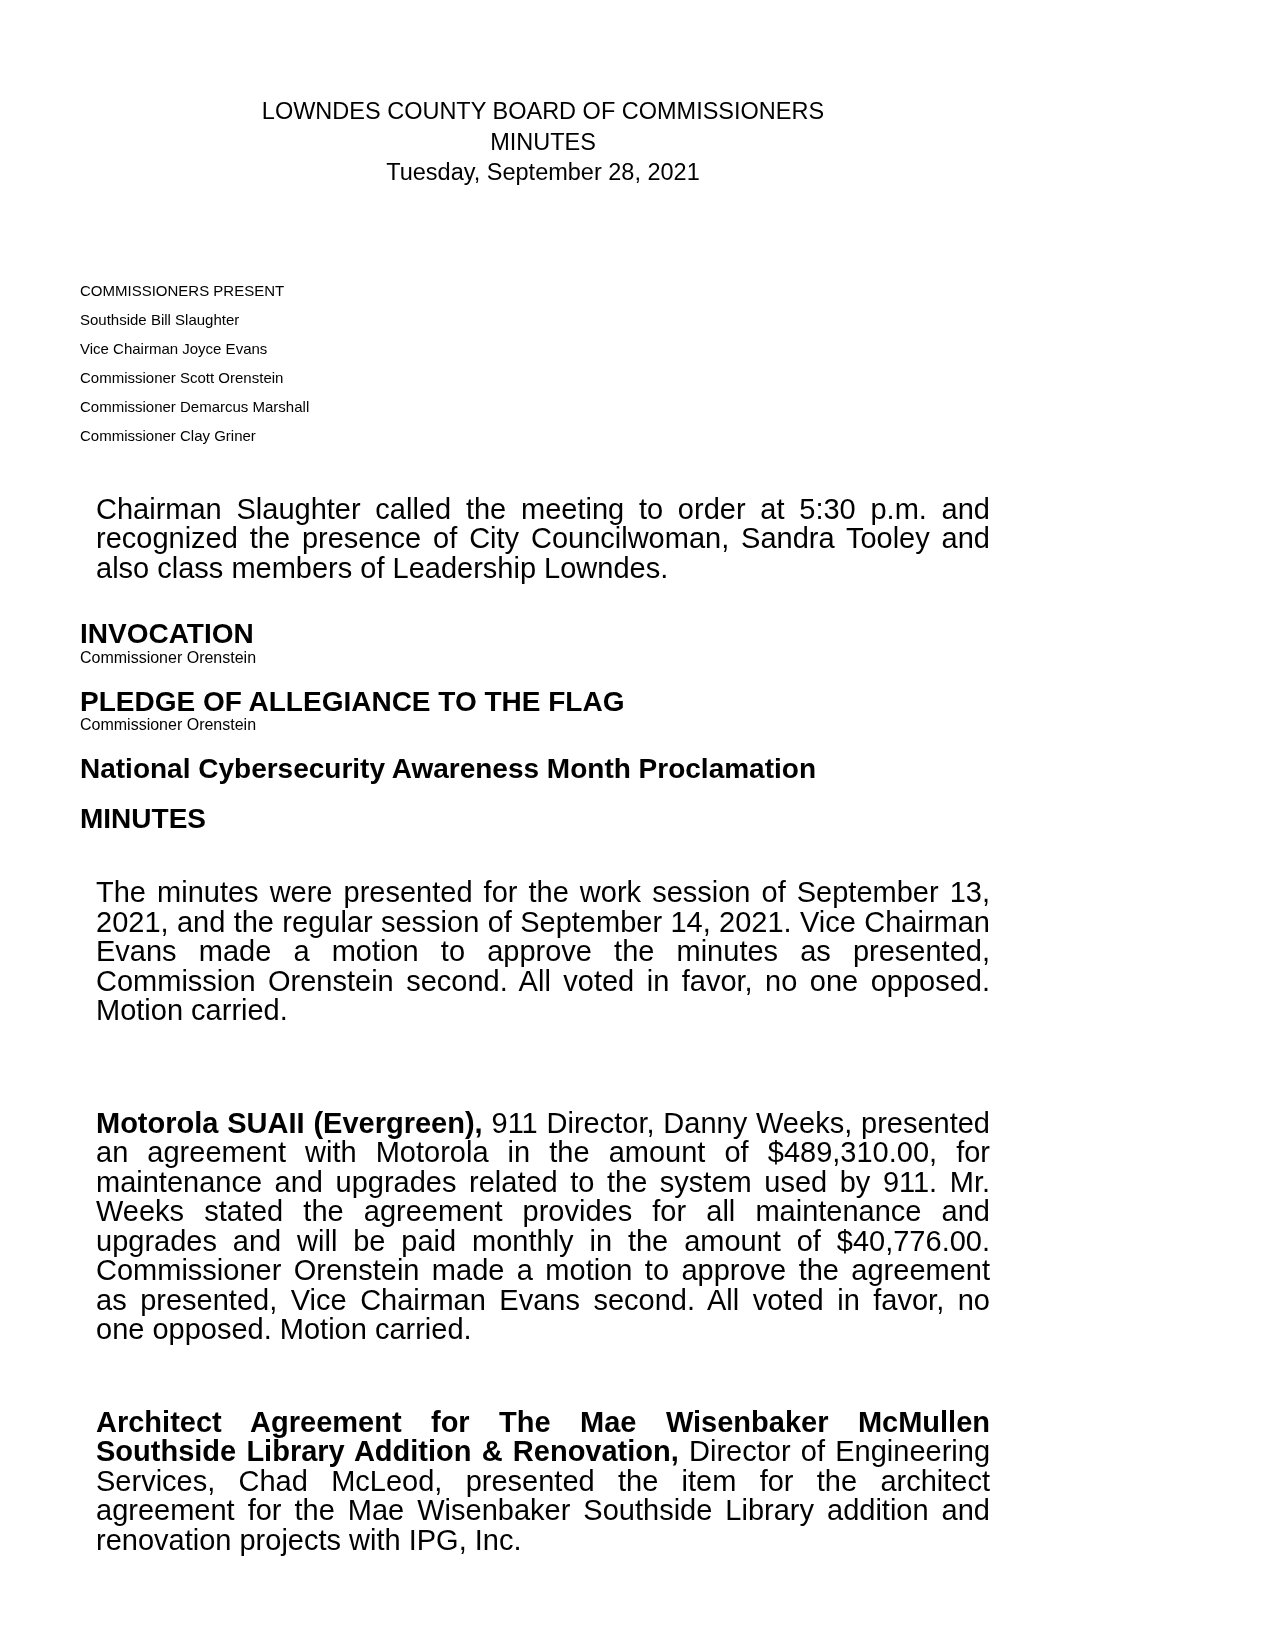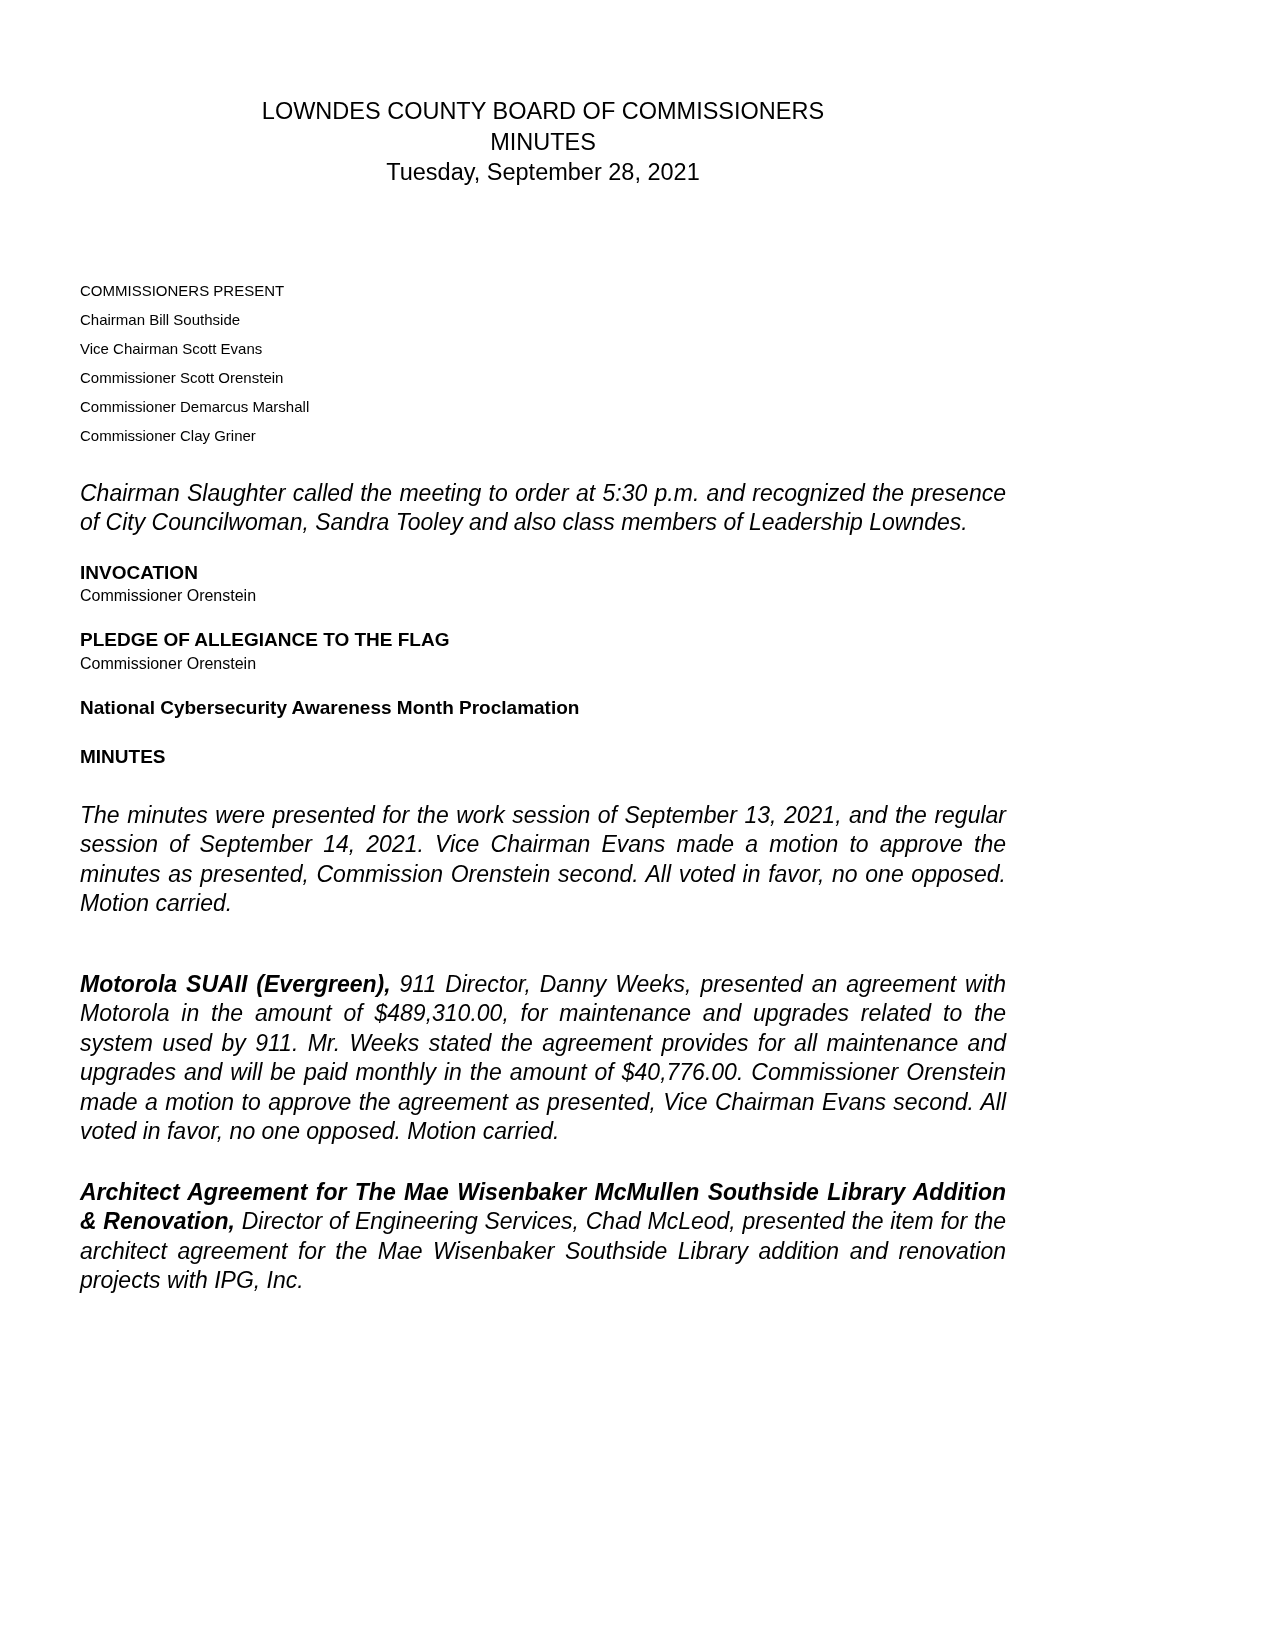--- a/index.html
+++ b/index.html
@@ -37,32 +37,31 @@
     font-size: 15px;
     line-height: 29px;
   }
   .attendee-block div {
     white-space: nowrap;
   }
   .blank-line {
     height: 29px;
   }
   p.body-text {
-    font-size: 23px;
+    font-size: 29px;
     line-height: 29.5px;
     text-align: justify;
     text-justify: inter-word;
-    margin: 0;
-    font-style: italic;
+    margin: 16px;
   }
   p.body-text.last-line-natural {
     text-align-last: left;
   }
   .heading {
-    font-size: 19px;
+    font-size: 28px;
     line-height: 29.5px;
     font-weight: bold;
     margin: 0;
   }
   .gap-sm { height: 20px; }
   .gap-md { height: 29px; }
   .gap-lg { height: 31px; }
   .lead-in {
     font-weight: bold;
   }
@@ -75,22 +74,22 @@
   <div class="doc-header">
     <div>LOWNDES COUNTY BOARD OF COMMISSIONERS</div>
     <div>MINUTES</div>
     <div>Tuesday, September 28, 2021</div>
   </div>
 
   <div class="spacer-after-header"></div>
 
   <div class="attendee-block">
     <div>COMMISSIONERS PRESENT</div>
-    <div>Chairman Bill Southside</div>
-    <div>Vice Chairman Scott Evans</div>
+    <div>Southside Bill Slaughter</div>
+    <div>Vice Chairman Joyce Evans</div>
     <div>Commissioner Scott Orenstein</div>
     <div>Commissioner Demarcus Marshall</div>
     <div>Commissioner Clay Griner</div>
   </div>
 
   <div class="blank-line"></div>
 
   <p class="body-text last-line-natural">Chairman Slaughter called the meeting to order at 5:30 p.m. and recognized the presence of City Councilwoman, Sandra Tooley and also class members of Leadership Lowndes.</p>
 
   <div class="gap-sm"></div>

